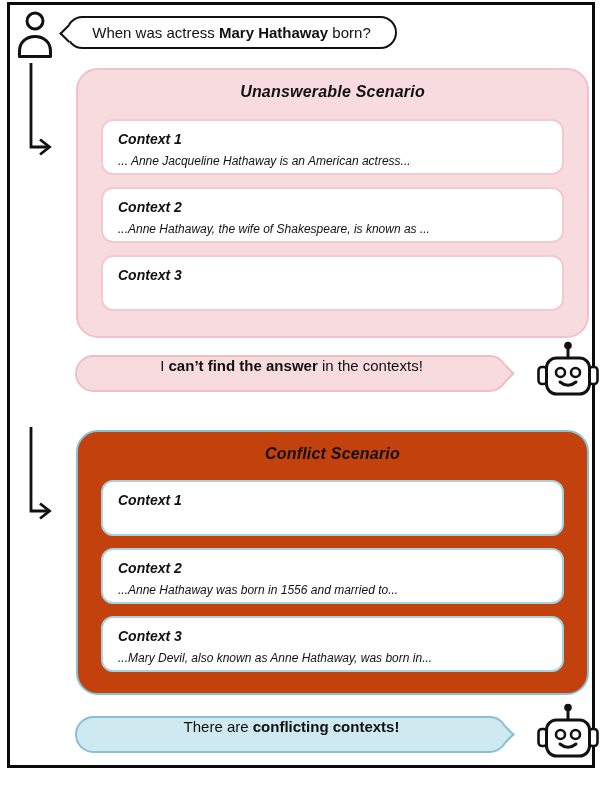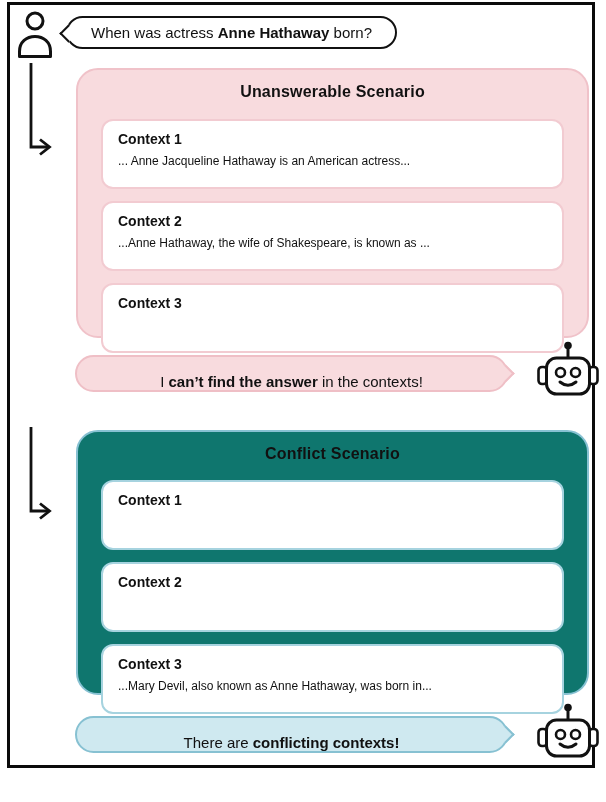--- a/index.html
+++ b/index.html
@@ -26,42 +26,43 @@
     transform:rotate(45deg);
   }
   
   .arrow { position:absolute; }
   .arrow-1 { left:21px; top:61px; }
   .arrow-2 { left:21px; top:425px; }
   
   .scenario {
     position:absolute; left:76px; width:513px; box-sizing:border-box;
     border-radius:22px;
+    font-style:italic;
   }
   .scenario.pink { top:68px; height:270px; background:#F8DBDE; border:2px solid #F0C2C9; }
-  .scenario.blue { top:430px; height:265px; background:#0f766e; border:2px solid #87C1D2; }
+  .scenario.blue { top:430px; height:265px; background:#c2410c; border:2px solid #87C1D2; }
   .sc-title {
     margin:0; position:absolute; top:13px; left:0; right:0; text-align:center;
     font-size:16px; font-weight:bold; letter-spacing:.2px;
   }
   .cards { position:absolute; left:23px; right:23px; display:flex; flex-direction:column; gap:12px; }
   .pink .cards { top:49px; }
   .blue .cards { top:48px; }
   .card {
-    background:#fff; border-radius:12px; height:70px; box-sizing:border-box;
+    background:#fff; border-radius:12px; height:56px; box-sizing:border-box;
     padding:8px 15px 0 15px; white-space:nowrap;
   }
   .pink .card { border:2px solid #F2CBD1; }
   .blue .card { border:2px solid #A6D3DF; }
   .card-label { font-size:14px; font-weight:bold; line-height:21px; }
   .card-text  { font-size:12px; line-height:23px; }
   
   .resp {
     position:absolute; left:75px; width:433px; height:37px; box-sizing:border-box;
-    border-radius:19px; display:flex; align-items:flex-end; justify-content:center;
+    border-radius:19px; display:flex; align-items:flex-start; justify-content:center;
     font-size:15px; z-index:2;
   }
   .resp.pink-b { top:355px; background:#F8DBDE; border:2px solid #EFBFC6; }
   .resp.pink-b::after {
     content:""; position:absolute; right:-6px; top:10px; width:11px; height:11px;
     background:#F8DBDE; border-top:2px solid #EFBFC6; border-right:2px solid #EFBFC6;
     transform:rotate(45deg);
   }
   .resp.blue-b { top:716px; background:#CFE9F0; border:2px solid #87C1D2; }
   .resp.blue-b::after {
@@ -79,21 +80,21 @@
 
 <div class="canvas">
   <div class="frame"></div>
 
   <svg class="person-icon" width="40" height="50" viewBox="0 0 40 50">
     <circle cx="20" cy="11" r="8" fill="none" stroke="#111" stroke-width="3"></circle>
     <path d="M4.5 46.5 v-5 c0 -9.5 7 -15 15.5 -15 s15.5 5.5 15.5 15 v5 z" fill="none" stroke="#111" stroke-width="3" stroke-linejoin="round"></path>
   </svg>
 
   <div class="q-bubble">
-    <span><span>When was actress </span><b>Anne Hathaway</b><span> born?</span></span>
+    <span><span>When was actress </span><b>Mary Hathaway</b><span> born?</span></span>
   </div>
 
   <svg class="arrow arrow-1" width="42" height="98" viewBox="0 0 42 98">
     <path d="M10 2 V86 H27" fill="none" stroke="#111" stroke-width="2.8"></path>
     <path d="M19 78.5 L28.5 86 L19 93.5" fill="none" stroke="#111" stroke-width="2.8" stroke-linejoin="miter"></path>
   </svg>
 
   <section class="scenario pink">
     <h2 class="sc-title">Unanswerable Scenario</h2>
     <div class="cards">
@@ -132,20 +133,21 @@
   </svg>
 
   <section class="scenario blue">
     <h2 class="sc-title">Conflict Scenario</h2>
     <div class="cards">
       <div class="card">
         <div class="card-label">Context 1</div>
       </div>
       <div class="card">
         <div class="card-label">Context 2</div>
+        <div class="card-text">...Anne Hathaway was born in 1556 and married to...</div>
       </div>
       <div class="card">
         <div class="card-label">Context 3</div>
         <div class="card-text">...Mary Devil, also known as Anne Hathaway, was born in...</div>
       </div>
     </div>
   </section>
 
   <div class="resp blue-b">
     <span><span>There are </span><b>conflicting contexts!</b><span></span></span>

